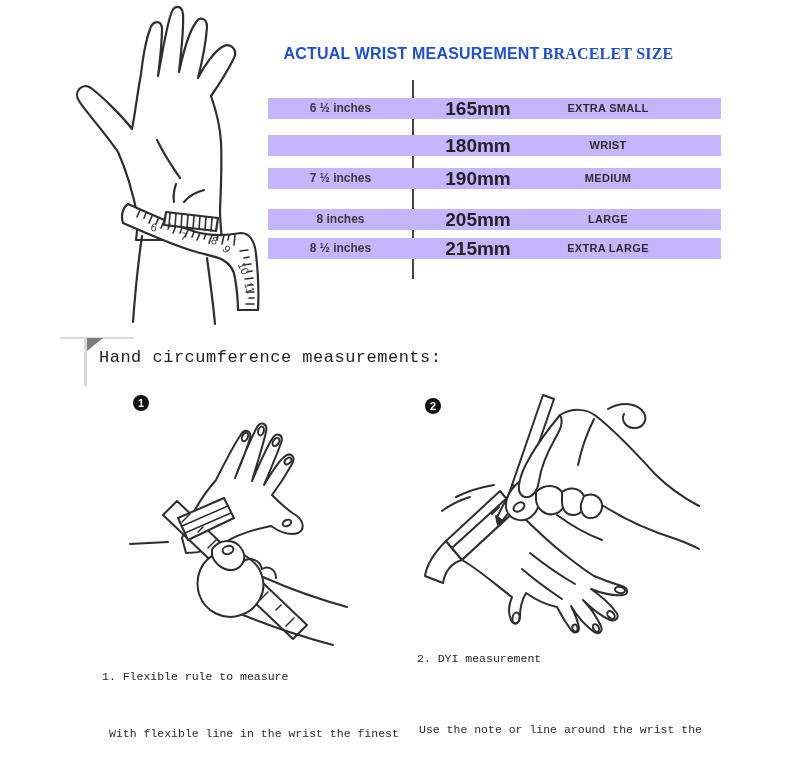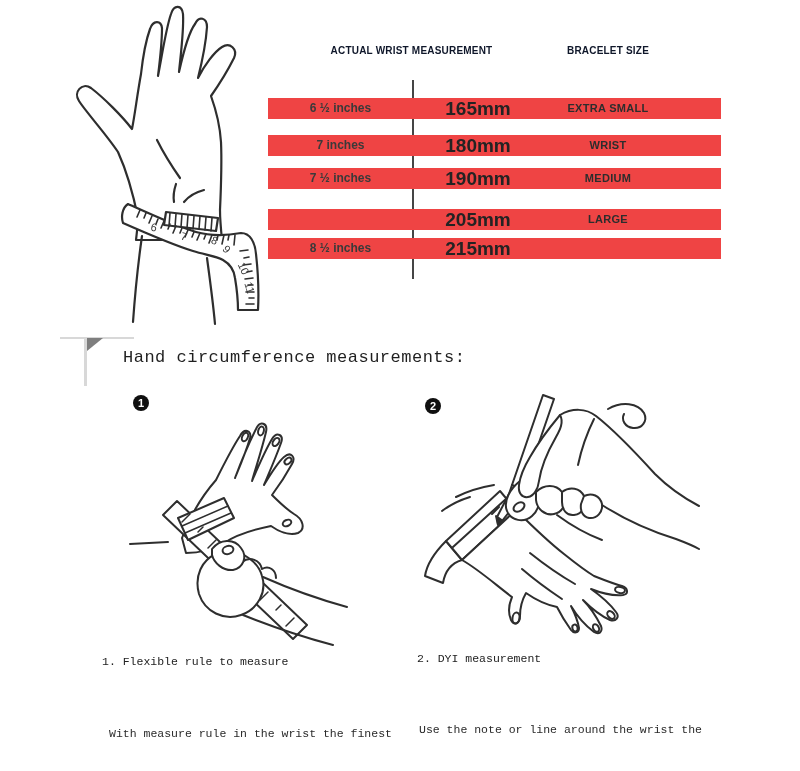--- a/index.html
+++ b/index.html
@@ -1,44 +1,44 @@
 <!DOCTYPE html>
 <html><head>
 <meta charset="utf-8">
 <style>
   html,body{margin:0;padding:0;background:#ffffff;}
   #page{position:relative;width:800px;height:771px;background:#fff;overflow:hidden;
         font-family:"Liberation Sans",sans-serif;color:#262626;}
   
-  .th{position:absolute;top:45px;font-weight:bold;font-size:10px;color:#0f172a;
+  .th{position:absolute;top:45px;font-weight:bold;font-size:16px;color:#1d4ed8;
       text-align:center;letter-spacing:.2px;}
   .th-measure{left:268px;width:287px;}
-  .th-size{left:537px;width:142px;}
+  .th-size{left:537px;width:142px;font-family:Liberation Serif, serif;}
   .col-divider{position:absolute;left:412px;top:80px;width:2px;height:199px;background:#454545;}
   .trows{position:absolute;left:268px;top:98px;width:453px;height:170px;}
-  .trow{position:absolute;left:0;width:453px;height:21px;background:#ef4444;}
+  .trow{position:absolute;left:0;width:453px;height:21px;background:#c4b5fd;}
   .trow span{position:absolute;top:0;height:21px;line-height:21px;text-align:center;display:block;}
   .c-in{left:0;width:145px;font-size:12px;font-weight:600;color:#3a3a3a;}
   .c-mm{left:145px;width:130px;font-size:19px;font-weight:700;color:#232323;}
   .c-sz{left:270px;width:140px;font-size:11px;font-weight:bold;color:#2d2d2d;letter-spacing:.3px;}
   
   .mono{font-family:"Liberation Mono","DejaVu Sans Mono",monospace;}
   .marker-h{position:absolute;left:60px;top:337px;width:74px;height:2px;background:#d8d8d8;}
   .marker-v{position:absolute;left:84px;top:337px;width:3px;height:49px;background:#d8d8d8;}
   .marker-tri{position:absolute;left:87px;top:338px;width:0;height:0;
       border-top:13px solid #7e7e7e;border-right:16px solid transparent;}
-  .heading{position:absolute;left:99px;top:348px;font-size:17px;color:#1f1f1f;letter-spacing:.5px;margin-left:24px;}
+  .heading{position:absolute;left:99px;top:348px;font-size:17px;color:#1f1f1f;letter-spacing:.5px;}
   
   .badge{position:absolute;width:16px;height:16px;border-radius:50%;background:#101010;
       color:#fff;font-size:11px;font-weight:bold;text-align:center;line-height:16px;}
   #badge1{left:133px;top:395px;}
   #badge2{left:425px;top:398px;}
   
   .caption{position:absolute;font-size:11.5px;color:#222;white-space:pre;}
-  #caption1{left:102px;top:655px;}
+  #caption1{left:102px;top:670px;}
   #caption2{left:417px;top:652px;}
   .para{position:absolute;font-size:11.5px;color:#2a2a2a;line-height:19.5px;white-space:pre;}
   #para1{left:109px;top:685px;}
   #para2{left:419px;top:681px;}
   svg{position:absolute;}
   .ink{stroke:#2e2e2e;fill:none;stroke-linecap:round;stroke-linejoin:round;}
   .tapenum{font-family:"Liberation Sans",sans-serif;font-size:11px;fill:#3a3a3a;text-anchor:middle;}
 </style>
 </head>
 <body>
@@ -76,36 +76,37 @@
   <div class="th th-size">BRACELET SIZE</div>
   <div class="col-divider"></div>
 
   <div class="trows">
     <div class="trow" style="top:0px">
       <span class="c-in">6 ½ inches</span>
       <span class="c-mm">165mm</span>
       <span class="c-sz">EXTRA SMALL</span>
     </div>
     <div class="trow" style="top:37px">
-      <span class="c-in">7 inches</span>
       <span class="c-mm">180mm</span>
       <span class="c-sz">WRIST</span>
     </div>
     <div class="trow" style="top:70px">
       <span class="c-in">7 ½ inches</span>
       <span class="c-mm">190mm</span>
       <span class="c-sz">MEDIUM</span>
     </div>
     <div class="trow" style="top:111px">
+      <span class="c-in">8 inches</span>
       <span class="c-mm">205mm</span>
       <span class="c-sz">LARGE</span>
     </div>
     <div class="trow" style="top:140px">
       <span class="c-in">8 ½ inches</span>
       <span class="c-mm">215mm</span>
+      <span class="c-sz">EXTRA LARGE</span>
     </div>
   </div>
 
   <div class="marker-h"></div>
   <div class="marker-v"></div>
   <div class="marker-tri"></div>
   <div class="heading mono">Hand circumference measurements:</div>
 
   <div class="badge" id="badge1">1</div>
   <div class="badge" id="badge2">2</div>
@@ -164,21 +165,21 @@
       <path d="M 145 122 C 160 133 174 141 190 147"></path>
       <path d="M 196 16 C 210 8 226 10 232 20 C 236 28 230 36 221 35 C 213 34 209 27 212 21"></path>
       <path d="M 182 26 C 174 42 169 58 166 72"></path>
     </g>
   </svg>
 
   <div class="caption mono" id="caption1">1. Flexible rule to measure</div>
   <div class="caption mono" id="caption2">2. DYI measurement</div>
 
   <div class="para mono" id="para1">
-    <div>With measure rule in the wrist the finest</div>
+    <div>With flexible line in the wrist the finest</div>
     
     
     
   </div>
   <div class="para mono" id="para2">
     <div>Use the note or line around the wrist the</div>
     
     
     
     

